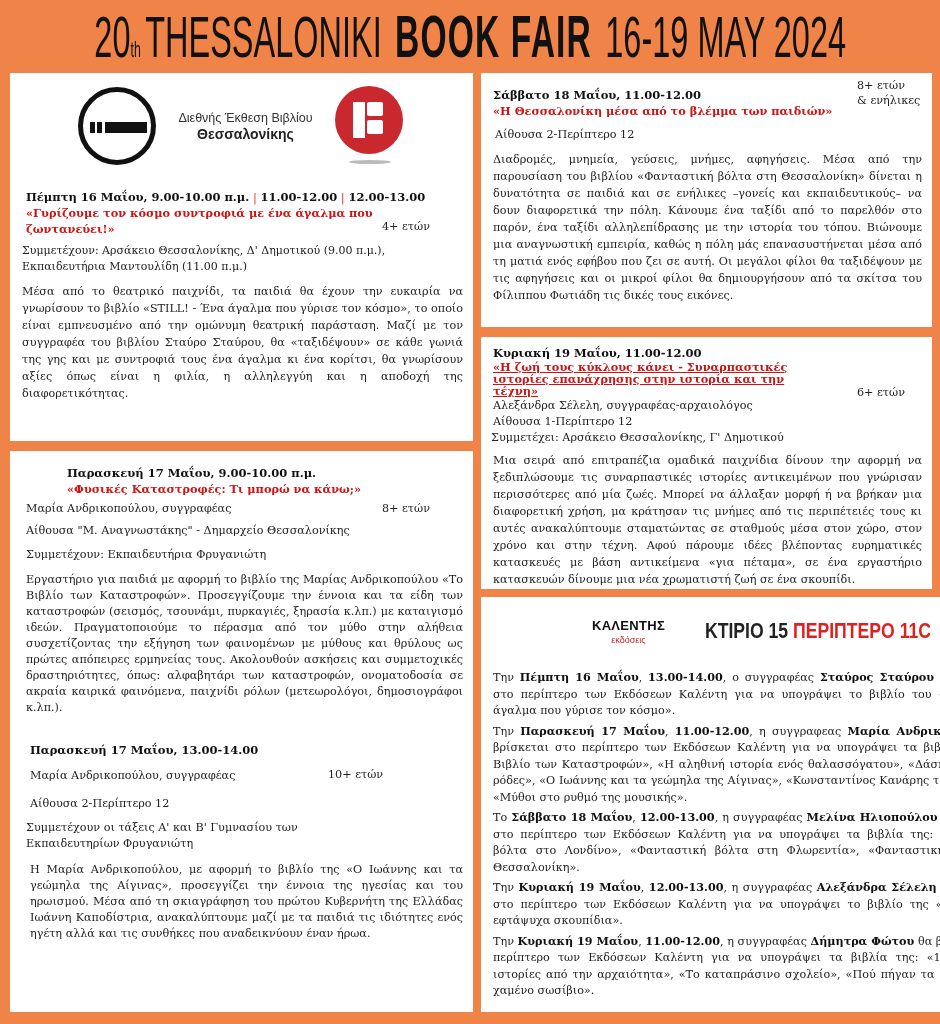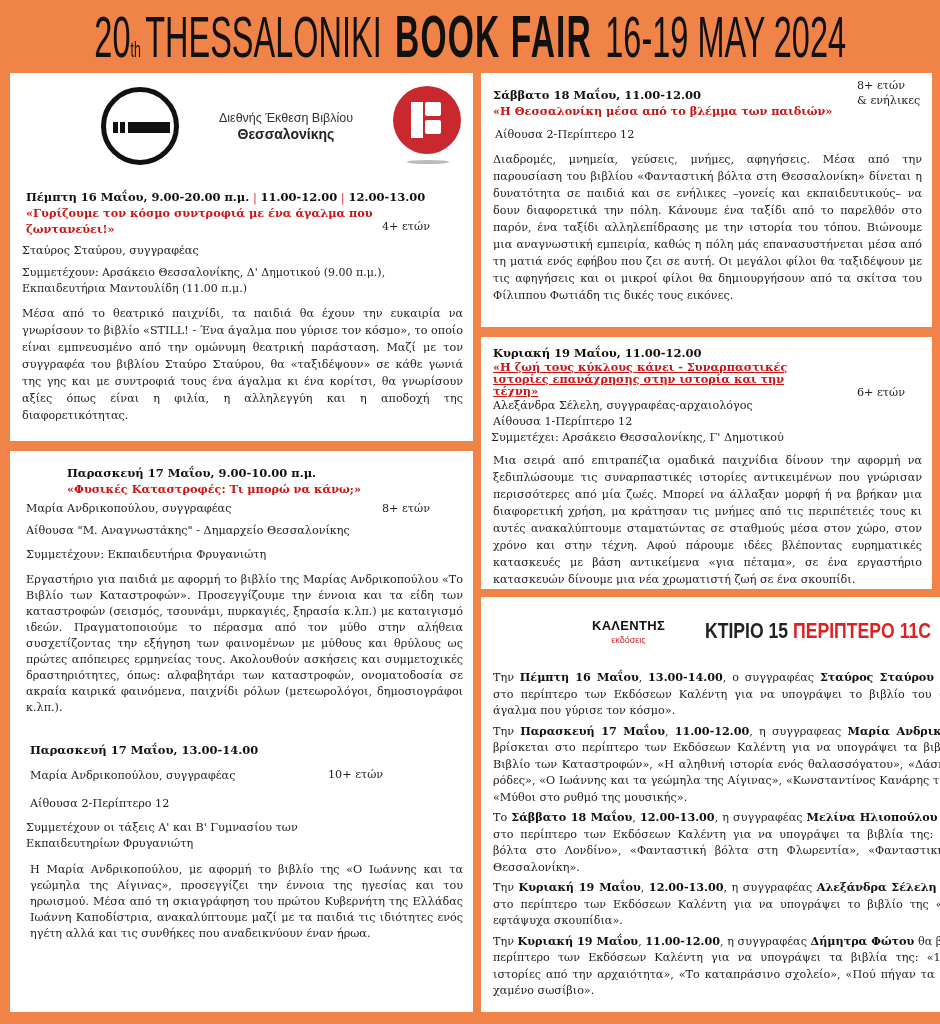--- a/index.html
+++ b/index.html
@@ -24,21 +24,21 @@
       position:absolute; background:#ffffff;
       box-sizing:border-box; padding:0 10px;
       font-size:11.2px; line-height:16px;
     }
     .card p { margin:0; }
     .head-date { font-weight:bold; color:#111; font-size:11.5px; }
     .head-title { font-weight:bold; color:#cc1414; font-size:11.3px; }
     .sep { color:#d33; font-weight:normal; }
     .age { position:absolute; font-size:11.2px; color:#222; }
     .just { text-align:justify; }
-    .logos { display:flex; align-items:center; justify-content:flex-end; gap:40px; height:90px; margin-top:8px; }
+    .logos { display:flex; align-items:center; justify-content:center; gap:22px; height:90px; margin-top:8px; }
     .logo-theta {
       width:78px; height:78px; border-radius:50%; border:5px solid #111;
       box-sizing:border-box; position:relative;
     }
     .logo-theta .bar1 { position:absolute; left:7px; top:30px; width:5px; height:11px; background:#111; }
     .logo-theta .bar2 { position:absolute; left:14px; top:30px; width:5px; height:11px; background:#111; }
     .logo-theta .bar3 { position:absolute; left:22px; top:30px; width:42px; height:11px; background:#111; }
     .logo-text { text-align:center; font-family:"Liberation Sans", sans-serif; color:#333; }
     .logo-text .l1 { font-size:12.5px; }
     .logo-text .l2 { font-size:14px; font-weight:bold; color:#222; }
@@ -84,26 +84,25 @@
     <div class="logo-k">
       <div class="circle"></div>
         <div class="sq1"></div>
         <div class="sq2"></div>
         <div class="sq3"></div>
         <div class="shadow"></div>
     </div>
   </div>
   <div style="margin-top:18px; padding-left:6px;">
     <p class="head-date">
-      <span>Πέμπτη 16 Μαΐου,  9.00-20.00 π.μ.</span><span class="sep"> | </span><span>11.00-12.00</span><span class="sep"> | </span><span>12.00-13.00</span>
+      <span>Πέμπτη 16 Μαΐου,  9.00-10.00 π.μ.</span><span class="sep"> | </span><span>11.00-12.00</span><span class="sep"> | </span><span>12.00-13.00</span>
     </p>
     <p class="head-title">«Γυρίζουμε τον κόσμο συντροφιά με ένα άγαλμα που ζωντανεύει!»</p>
   </div>
   <span class="age" style="left:372px; top:146px;">4+ ετών</span>
-  <p style="margin-top:6px; padding-left:2px;">Σταύρος Σταύρου, συγγραφέας</p>
   <p style="margin-top:6px; padding-left:2px; padding-right:40px; font-size:11px;">Συμμετέχουν: Αρσάκειο Θεσσαλονίκης, Δ' Δημοτικού (9.00 π.μ.), Εκπαιδευτήρια Μαντουλίδη (11.00 π.μ.)</p>
   <p class="just" style="margin-top:8px; padding-left:2px; line-height:17px;">Μέσα από το θεατρικό παιχνίδι, τα παιδιά θα έχουν την ευκαιρία να γνωρίσουν το βιβλίο «STILL! - Ένα άγαλμα που γύρισε τον κόσμο», το οποίο είναι εμπνευσμένο από την ομώνυμη θεατρική παράσταση. Μαζί με τον συγγραφέα του βιβλίου Σταύρο Σταύρου, θα «ταξιδέψουν» σε κάθε γωνιά της γης και με συντροφιά τους ένα άγαλμα κι ένα κορίτσι, θα γνωρίσουν αξίες όπως είναι η φιλία, η αλληλεγγύη και η αποδοχή της διαφορετικότητας.</p>
 </div>
 
 <div class="card" style="left:10px; top:451px; width:463px; height:264px;">
   <div style="margin-top:14px; padding-left:6px;margin-left:41px;">
     <p class="head-date">Παρασκευή 17 Μαΐου,  9.00-10.00 π.μ.</p>
     <p class="head-title">«Φυσικές Καταστροφές: Τι μπορώ να κάνω;»</p>
   </div>
   <span class="age" style="left:372px; top:50px;">8+ ετών</span>

